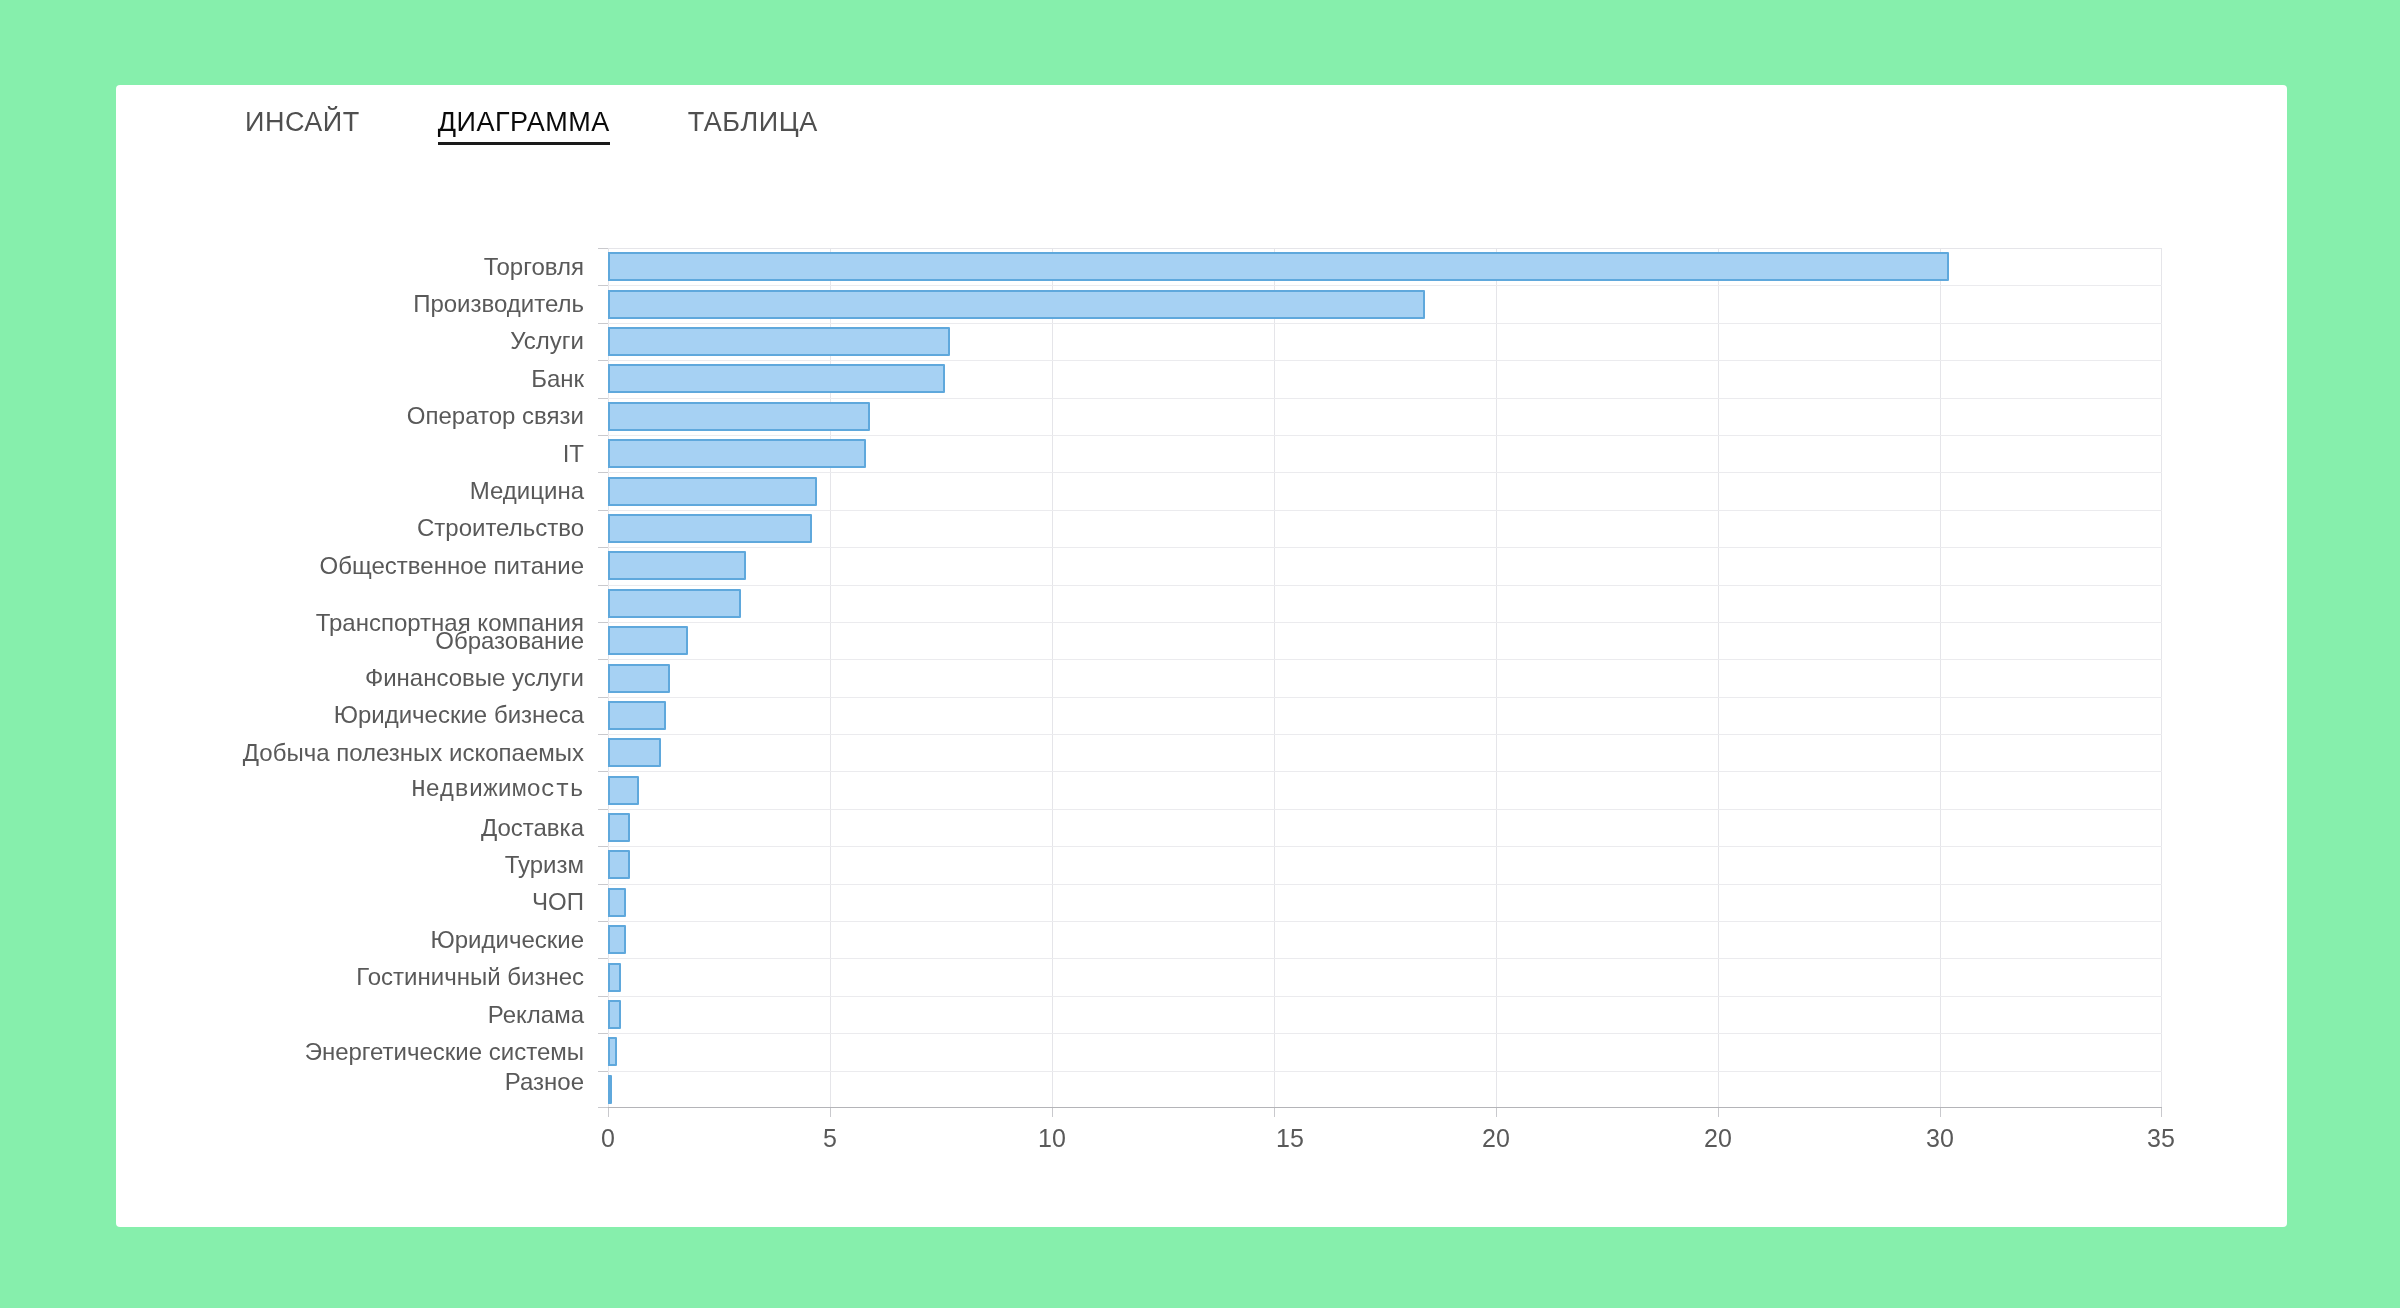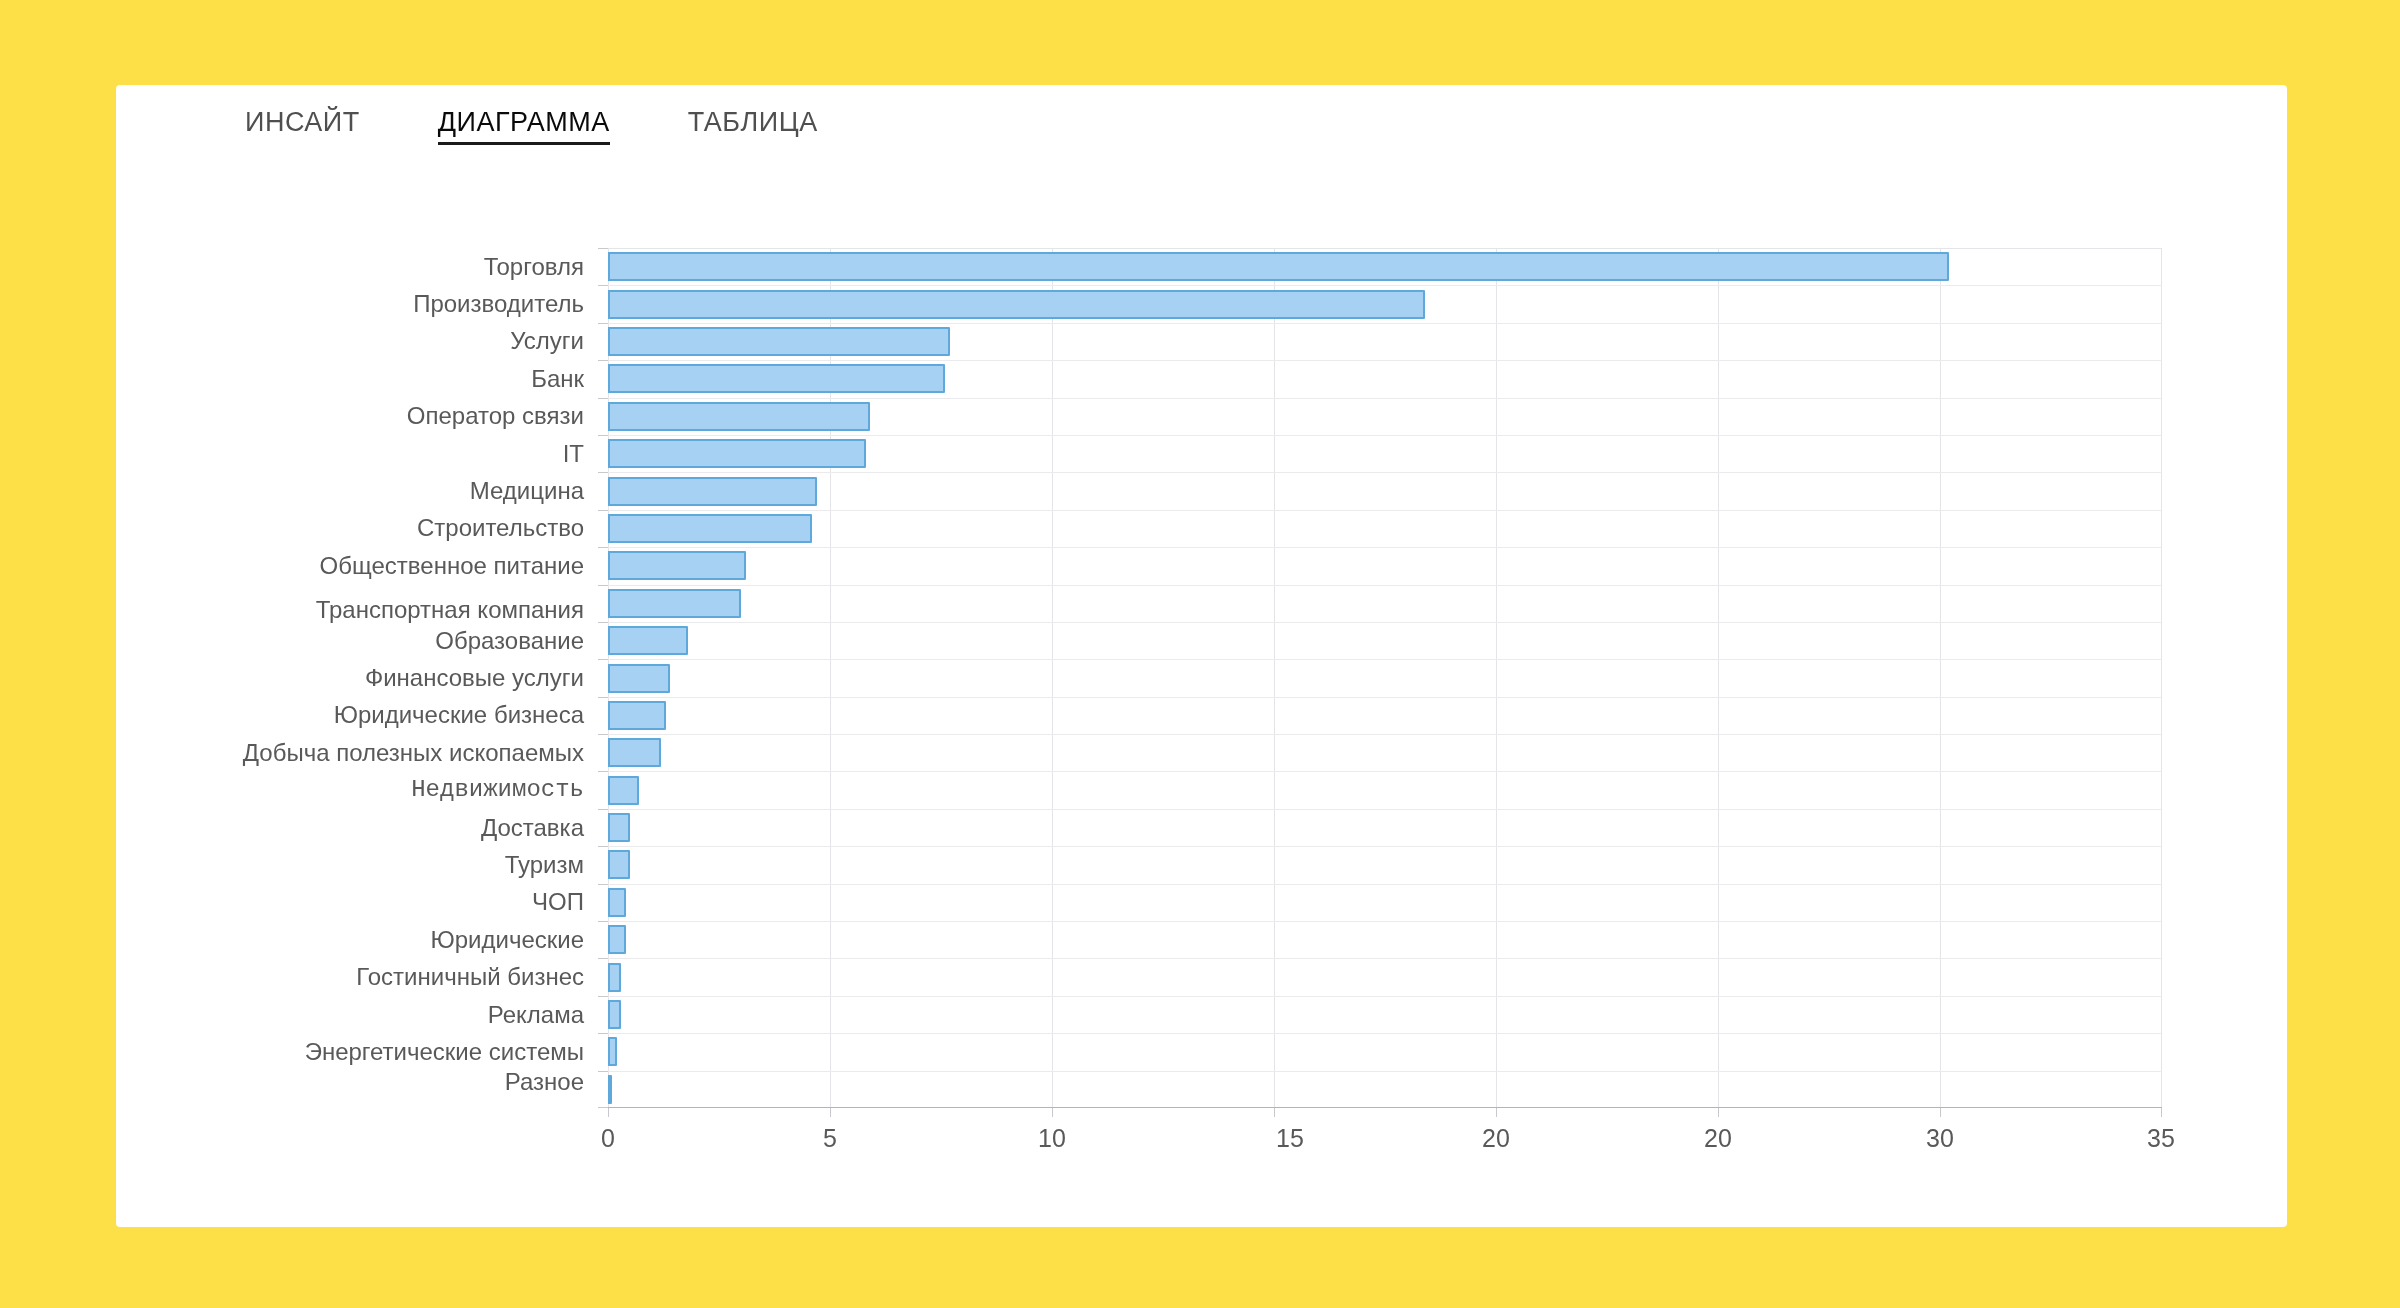--- a/index.html
+++ b/index.html
@@ -4,21 +4,21 @@
 <style>
   html, body { margin: 0; padding: 0; }
   body {
     font-family: "Liberation Sans", "DejaVu Sans", sans-serif;
     background: #fafafc;
   }
   .page {
     position: relative;
     width: 2400px;
     height: 1308px;
-    background: #fde047;
+    background: #86efac;
     overflow: hidden;
   }
   .card {
     position: absolute;
     left: 116px;
     top: 85px;
     width: 2171px;
     height: 1142px;
     background: #ffffff;
     border-radius: 4px;
@@ -252,21 +252,21 @@
     <div class="ylabels">
         <div class="ylabel" style="top: 3.69565px; color: rgb(89, 89, 89);">Торговля</div>
         <div class="ylabel" style="top: 41.087px; color: rgb(89, 89, 89);">Производитель</div>
         <div class="ylabel" style="top: 78.4783px; color: rgb(89, 89, 89);">Услуги</div>
         <div class="ylabel" style="top: 115.87px; color: rgb(89, 89, 89);">Банк</div>
         <div class="ylabel" style="top: 153.261px; color: rgb(89, 89, 89);">Оператор связи</div>
         <div class="ylabel" style="top: 190.652px; color: rgb(89, 89, 89);">IT</div>
         <div class="ylabel" style="top: 228.043px; color: rgb(89, 89, 89);">Медицина</div>
         <div class="ylabel" style="top: 265.435px; color: rgb(89, 89, 89);">Строительство</div>
         <div class="ylabel" style="top: 302.826px; color: rgb(89, 89, 89);">Общественное питание</div>
-        <div class="ylabel" style="top: 347px; color: rgb(89, 89, 89); margin-left: 18px;">Транспортная компания</div>
+        <div class="ylabel" style="top: 360px; color: rgb(89, 89, 89); margin-left: 18px;">Транспортная компания</div>
         <div class="ylabel" style="top: 377.609px; color: rgb(89, 89, 89);">Образование</div>
         <div class="ylabel" style="top: 415px; color: rgb(89, 89, 89);">Финансовые услуги</div>
         <div class="ylabel" style="top: 452.391px; color: rgb(89, 89, 89);">Юридические бизнеса</div>
         <div class="ylabel" style="top: 489.783px; color: rgb(89, 89, 89);">Добыча полезных ископаемых</div>
         <div class="ylabel" style="top: 527.174px; color: rgb(89, 89, 89); font-family: Liberation Mono, monospace;">Недвижимость</div>
         <div class="ylabel" style="top: 564.565px; color: rgb(89, 89, 89);">Доставка</div>
         <div class="ylabel" style="top: 601.957px; color: rgb(89, 89, 89);">Туризм</div>
         <div class="ylabel" style="top: 639.348px; color: rgb(89, 89, 89);">ЧОП</div>
         <div class="ylabel" style="top: 676.739px; color: rgb(89, 89, 89);">Юридические</div>
         <div class="ylabel" style="top: 714.13px; color: rgb(89, 89, 89);">Гостиничный бизнес</div>

